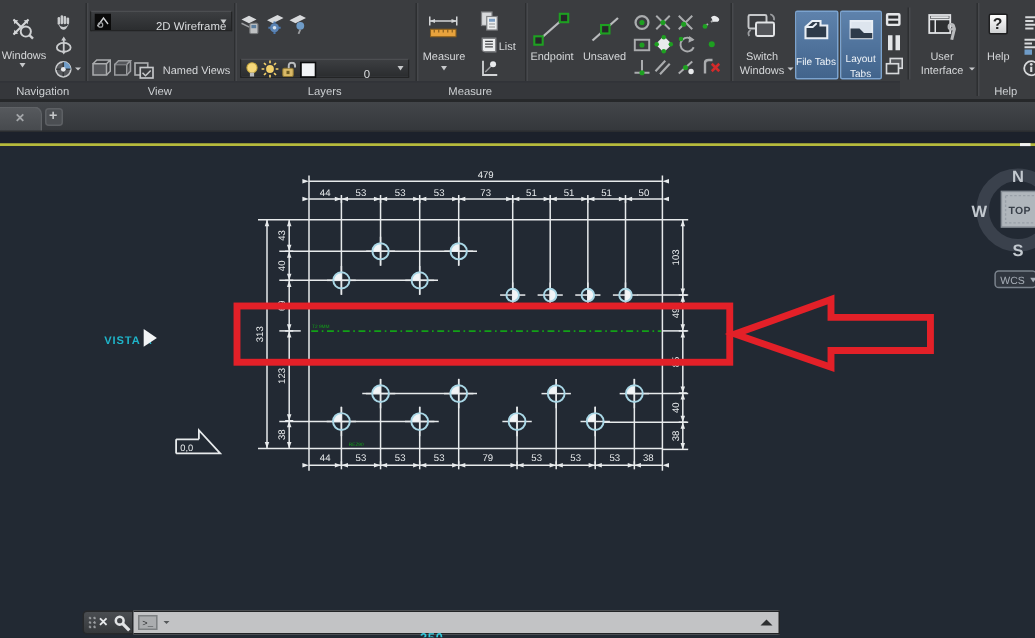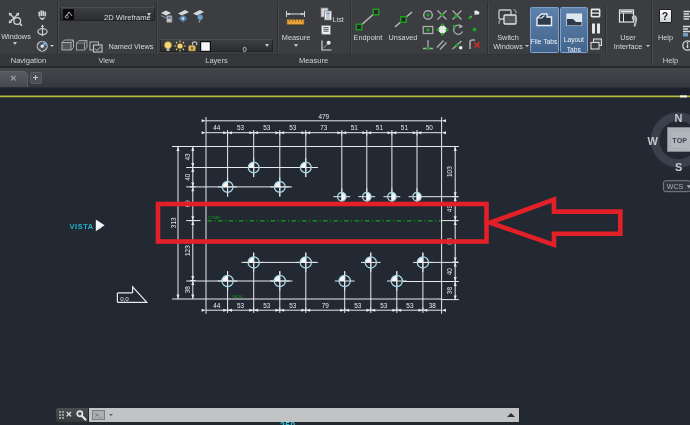--- a/index.html
+++ b/index.html
@@ -180,21 +180,21 @@
     <svg class="abs" style="left:319.5px;top:7px" width="13" height="14" viewBox="0 0 13 14">
       <rect x="1" y="1" width="7" height="9" fill="#d8dadc" stroke="#7f8184" stroke-width="0.8"></rect>
       <rect x="4.5" y="4" width="7" height="9" fill="#eceeef" stroke="#7f8184" stroke-width="0.8"></rect>
       <rect x="6" y="5.5" width="4" height="2" fill="#7d9fc4"></rect>
       <path d="M6 9 L10 9 M6 11 L10 11" stroke="#8f9194" stroke-width="0.8"></path>
     </svg>
     <svg class="abs" style="left:319.5px;top:23.5px" width="12" height="12" viewBox="0 0 12 12">
       <path d="M1.5 1.5 L10.5 1.5 L10.5 10.5 L3.5 10.5 Q1.2 10.5 1.5 8.2 Z" fill="#eceeef" stroke="#7f8184" stroke-width="0.9"></path>
       <path d="M3.4 3.6 L8.6 3.6 M3.4 5.4 L8.6 5.4 M3.4 7.2 L8.6 7.2" stroke="#45474a" stroke-width="0.9"></path>
     </svg>
-    <div class="abs btnlabel" style="left:332.5px;top:15px;width:16px;text-align:left"><span>List</span></div>
+    <div class="abs btnlabel" style="left:332.5px;top:26px;width:16px;text-align:left"><span>List</span></div>
     <svg class="abs" style="left:320px;top:39px" width="13" height="13" viewBox="0 0 13 13">
       <path d="M2 1.5 L2 11 L11.5 11" stroke="#d3d5d7" stroke-width="1.2" fill="none"></path>
       <path d="M3.5 9 L8.5 4" stroke="#9b9da0" stroke-width="1"></path>
       <circle cx="8.7" cy="3.8" r="2" fill="#e8eaec"></circle>
     </svg>
 
     <svg class="abs" style="left:355px;top:7.5px" width="25" height="23" viewBox="0 0 25 23">
       <line x1="4" y1="19" x2="21" y2="4" stroke="#b9bbbd" stroke-width="1.5"></line>
       <rect x="1.2" y="16.2" width="5.6" height="5.6" fill="#262829" stroke="#1ea021" stroke-width="1.4"></rect>
       <rect x="18.2" y="1.2" width="5.6" height="5.6" fill="#262829" stroke="#1ea021" stroke-width="1.4"></rect>

